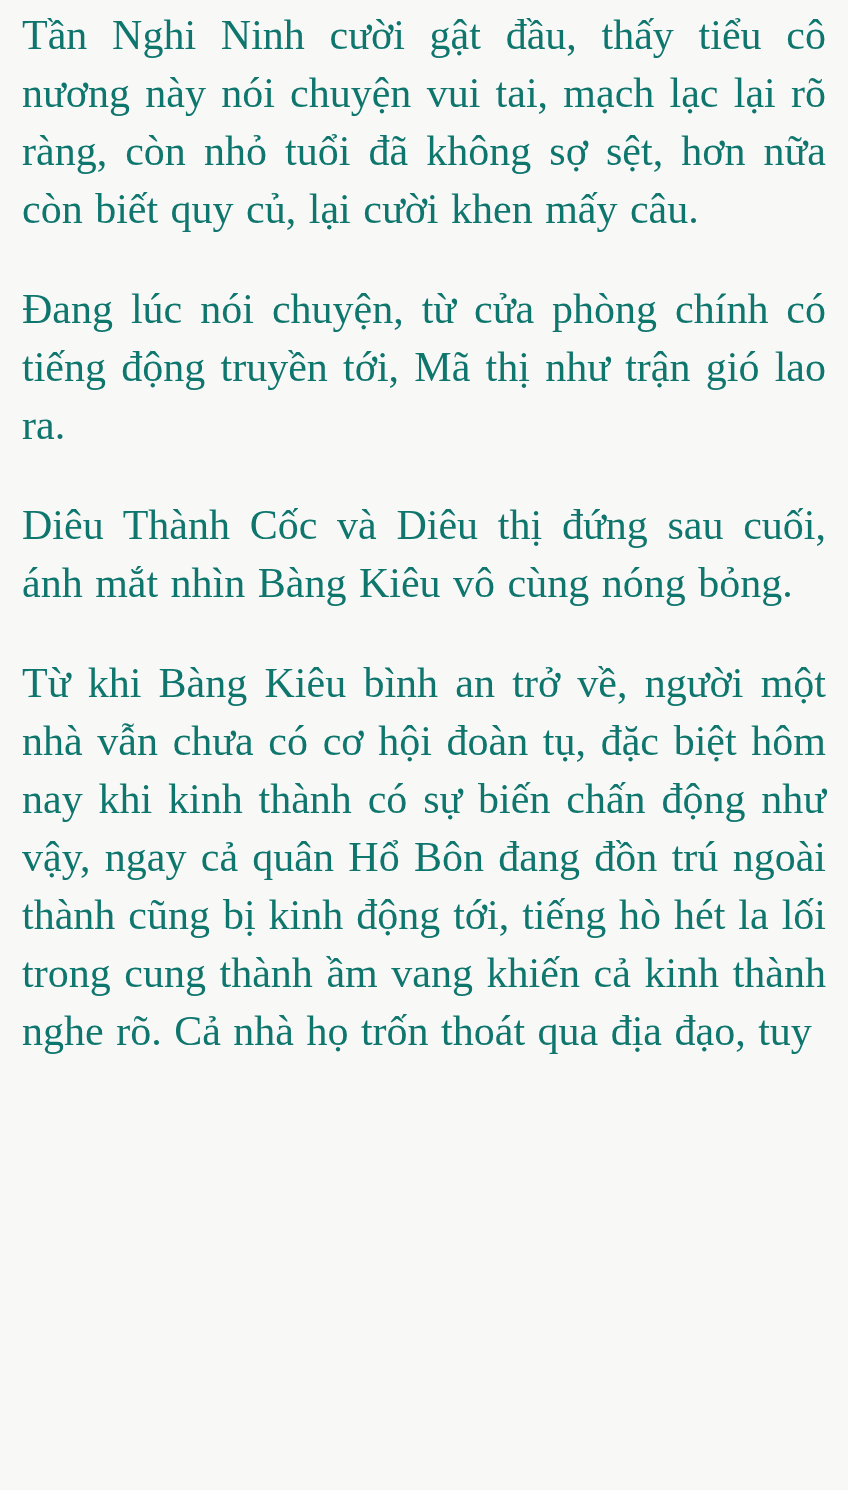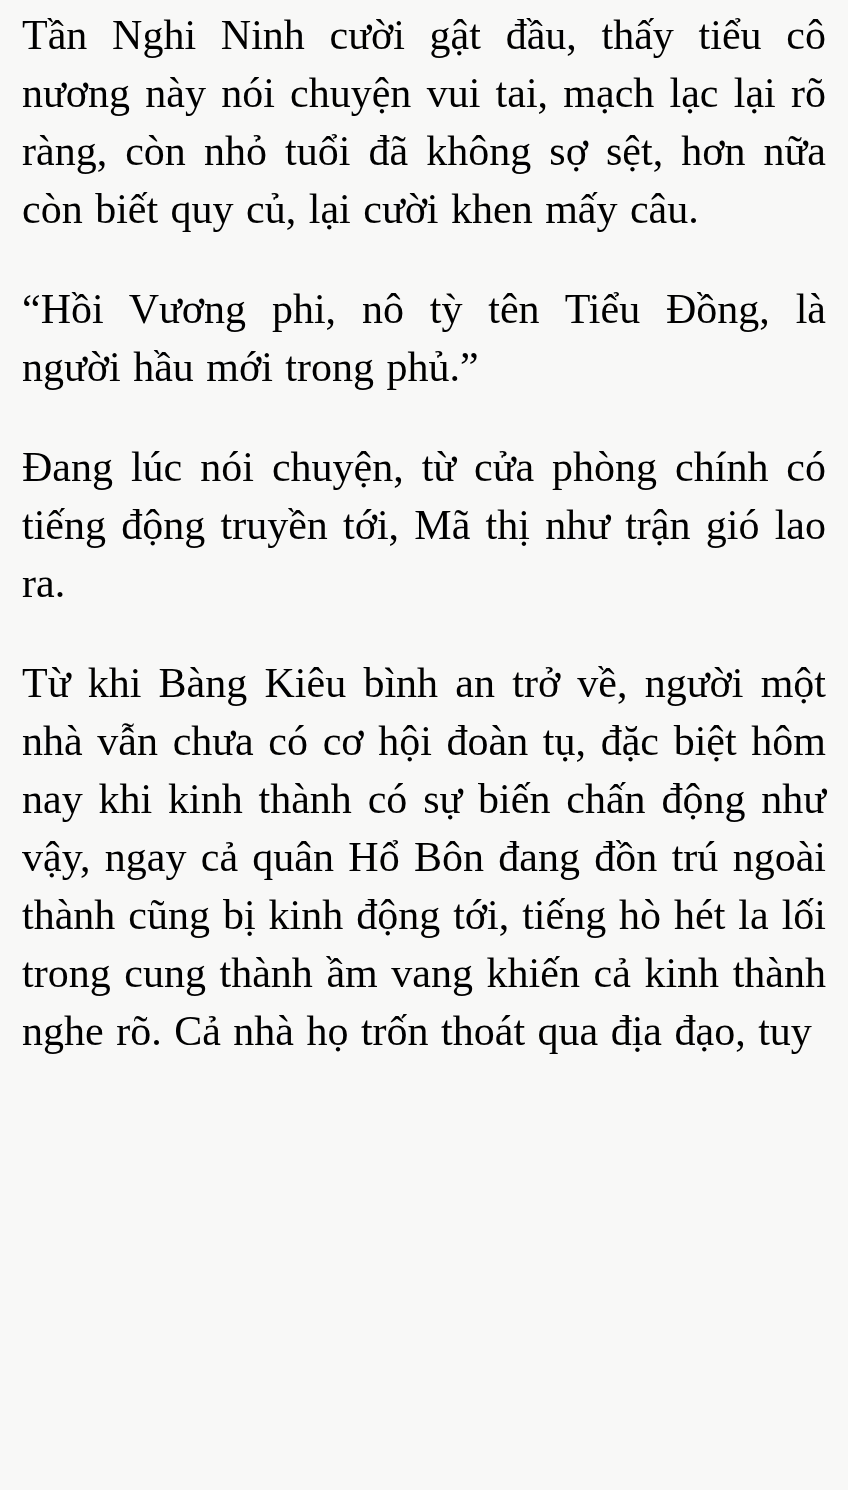--- a/index.html
+++ b/index.html
@@ -11,34 +11,34 @@
     width: 848px;
     height: 1490px;
     overflow: hidden;
   }
   .reader {
     box-sizing: border-box;
     width: 848px;
     height: 1490px;
     padding: 6px 22px 0 22px;
     background: #f8f8f7;
-    color: #000000;
+    color: #0f766e;
     font-family: "Liberation Serif", "DejaVu Serif", serif;
     font-size: 42px;
     line-height: 58px;
     overflow: hidden;
   }
   .para {
     margin: 0 0 42px 0;
     text-align: justify;
     text-align-last: left;
     word-spacing: 2px;
   }
 </style>
 </head>
 <body>
 
 <div class="reader">
   <p class="para">Tần Nghi Ninh cười gật đầu, thấy tiểu cô nương này nói chuyện vui tai, mạch lạc lại rõ ràng, còn nhỏ tuổi đã không sợ sệt, hơn nữa còn biết quy củ, lại cười khen mấy câu.</p>
-  <p class="para">“Hồi Vương phi, nô tỳ tên Tiểu Đồng, là người hầu mới trong phủ.”</p>
   <p class="para">Đang lúc nói chuyện, từ cửa phòng chính có tiếng động truyền tới, Mã thị như trận gió lao ra.</p>
+  <p class="para">Diêu Thành Cốc và Diêu thị đứng sau cuối, ánh mắt nhìn Bàng Kiêu vô cùng nóng bỏng.</p>
   <p class="para">Từ khi Bàng Kiêu bình an trở về, người một nhà vẫn chưa có cơ hội đoàn tụ, đặc biệt hôm nay khi kinh thành có sự biến chấn động như vậy, ngay cả quân Hổ Bôn đang đồn trú ngoài thành cũng bị kinh động tới, tiếng hò hét la lối trong cung thành ầm vang khiến cả kinh thành nghe rõ. Cả nhà họ trốn thoát qua địa đạo, tuy</p>
 </div>
 
 </body></html>

